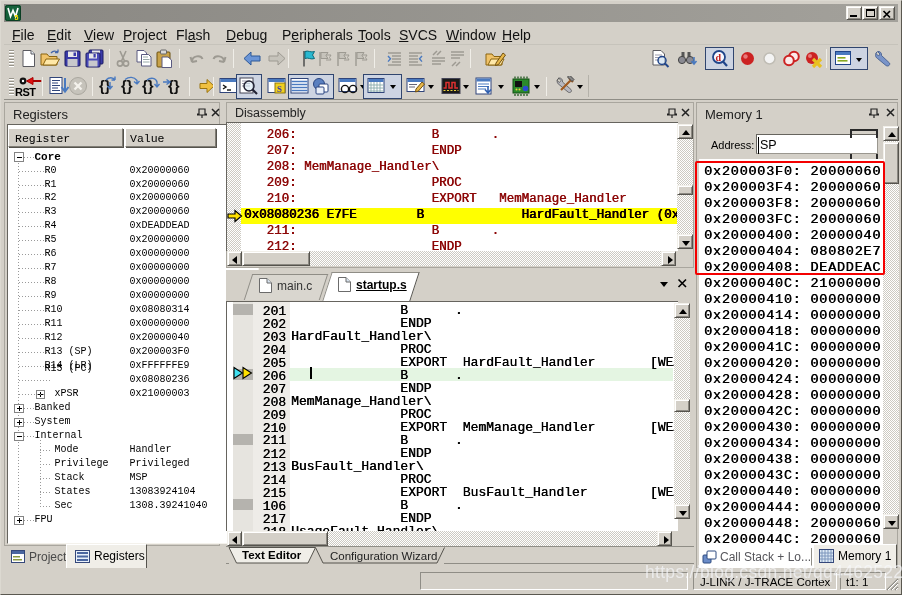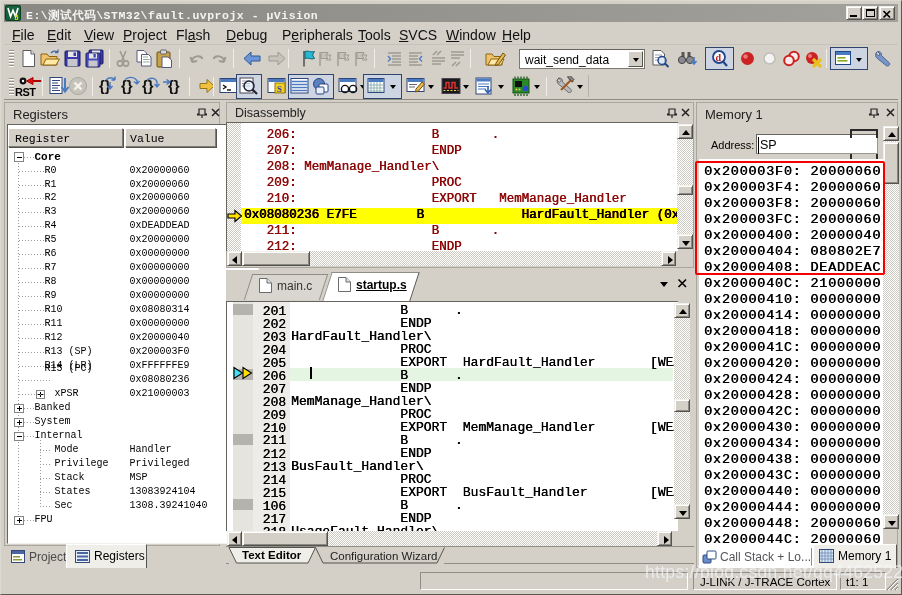--- a/index.html
+++ b/index.html
@@ -38,21 +38,20 @@
 
 <div class="abs" style="left:4px;top:4px;width:894px;height:18px;background:linear-gradient(90deg,#8a8883,#a3a19b);">
   <div class="abs" style="left:1px;top:1px;width:16px;height:16px;">
     <svg width="16" height="16" viewBox="0 0 16 16">
       <rect x="0" y="0" width="16" height="16" rx="2" fill="#16613a"></rect>
       <rect x="0.5" y="0.5" width="15" height="15" rx="2" fill="none" stroke="#0a3d22"></rect>
       <path d="M3 3 L5.5 11.5 L8 5.5 L10.5 11.5 L13 3" fill="none" stroke="#fff" stroke-width="1.7"></path>
       <text x="9.5" y="15" font-size="7" font-weight="bold" fill="#ffe400" font-family="Liberation Sans">5</text>
     </svg>
   </div>
-  <div class="abs mono" style="left:22px;top:4px;font-size:11.5px;font-weight:bold;color:#f4f4f2;letter-spacing:0.5px;white-space:nowrap;">E:\测试代码\STM32\fault.uvprojx - µVision</div>
   <div class="abs sb" style="left:842px;top:2px;width:16px;height:14px;">
       <div class="abs" style="left:3px;top:8px;width:7px;height:2px;background:#000;"></div>
     </div>
   <div class="abs sb" style="left:858px;top:2px;width:16px;height:14px;">
       <div class="abs" style="left:2.5px;top:2px;width:9px;height:8px;border:1.5px solid #000;border-top-width:2px;"></div>
     </div>
   <div class="abs sb" style="left:875px;top:2px;width:16px;height:14px;">
     <svg width="14" height="12">
         <path d="M3.5 2 L10 8.5 M10 2 L3.5 8.5" stroke="#000" stroke-width="1.7"></path>
       </svg>
@@ -164,26 +163,20 @@
 <svg class="ico" style="left:444px;top:4px;" width="19" height="19">
       <path d="M4 17 L8 13 M8 17 L12 13" stroke="#9d9a92" stroke-width="1.5"></path>
       <path d="M3 3 L16 3 M3 6 L16 6 M3 9 L12 9" stroke="#9d9a92" stroke-width="1.4"></path>
     </svg>
 <div class="tb-sep" style="left:466px;"></div>
 <svg class="ico" style="left:480px;top:4px;" width="23" height="19">
       <path d="M2 16 L2 5 L8 5 L10 7.5 L18 7.5 L18 16 Z" fill="#f0c36a" stroke="#8a6410"></path>
       <path d="M4 16 L7 10 L20 10 L17 16 Z" fill="#ffe8a8" stroke="#8a6410"></path>
       <path d="M12 14 L19 4 L21.5 6 L14.5 15.5 L11.5 16.5 Z" fill="#e8b84a" stroke="#705010"></path>
     </svg>
-<div class="abs" style="left:515px;top:4px;width:126px;height:20px;background:#fff;border:1px solid #7b786f;border-top:1.5px solid #66645e;">
-      <span class="abs" style="left:5px;top:3px;font-size:12px;color:#000;">wait_send_data</span>
-      <div class="abs" style="left:108px;top:1px;width:15px;height:16px;background:#d4d0c8;border:1px solid #fff;border-right-color:#55534d;border-bottom-color:#55534d;">
-        <div class="dd" style="left:3.5px;top:5.5px;"></div>
-      </div>
-    </div>
 <svg class="ico" style="left:646px;top:4px;" width="21" height="19">
       <path d="M3 1.5 L11 1.5 L14.5 5 L14.5 16 L3 16 Z" fill="#fff" stroke="#5a5a60"></path>
       <path d="M5 6 L12 6 M5 8.5 L12 8.5 M5 11 L10 11" stroke="#99a" stroke-width="1"></path>
       <circle cx="12" cy="11.5" r="4" fill="#cfe0f0" fill-opacity="0.7" stroke="#20458a" stroke-width="1.5"></circle>
       <path d="M15 14.5 L18.5 18" stroke="#20458a" stroke-width="2"></path>
     </svg>
 <svg class="ico" style="left:672px;top:4px;" width="23" height="19">
       <path d="M7 3 L7 8 M13 3 L13 8" stroke="#555" stroke-width="3"></path>
       <circle cx="6" cy="11" r="3.6" fill="#8a8a92" stroke="#444"></circle>
       <circle cx="14" cy="11" r="3.6" fill="#8a8a92" stroke="#444"></circle>

